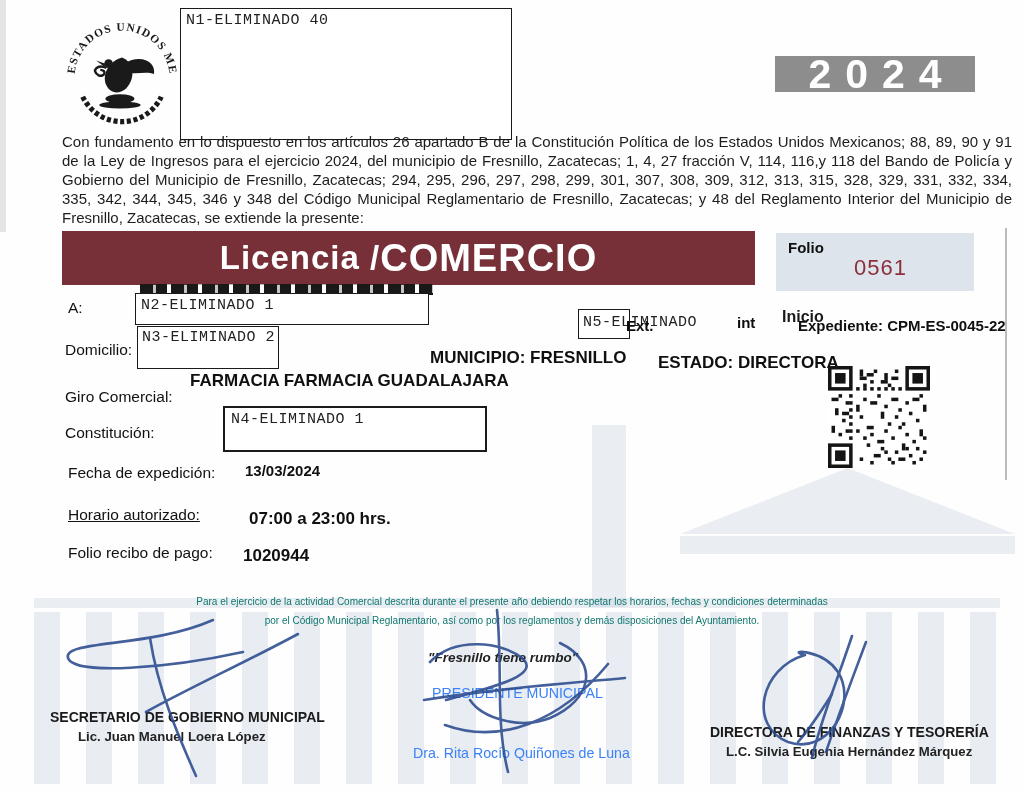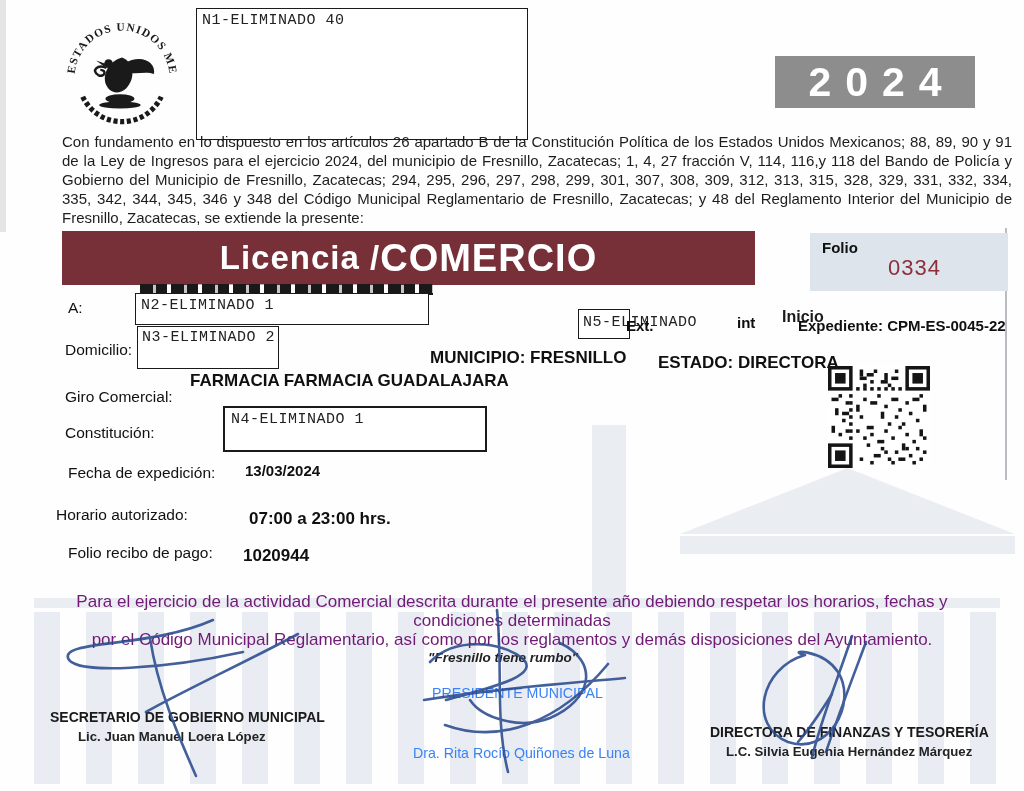--- a/index.html
+++ b/index.html
@@ -15,21 +15,21 @@
   .banner .t1{font-size:33px;font-weight:bold;letter-spacing:1px;}
   .banner .t2{font-size:38px;font-weight:900;letter-spacing:1px;}
   .yearbadge{background:#8d8d8d;color:#fff;font-weight:900;font-size:41px;
              display:flex;align-items:center;justify-content:center;letter-spacing:14px;padding-left:14px;}
   .foliobox{background:#dde4ec;}
   .folio-lbl{font-weight:bold;font-size:15px;color:#111;}
   .folio-val{font-size:22px;color:#8d2f3a;letter-spacing:1px;}
   .redline{height:9px;background:
      repeating-linear-gradient(90deg,#191919 0 13px,rgba(25,25,25,.25) 13px 16px,#191919 16px 27px,rgba(255,255,255,.6) 27px 31px);
      border-bottom:2px solid #161616;}
-  .footer{font-size:17px;line-height:19px;text-align:center;color:#701a75;}
+  .footer{font-size:10px;line-height:19px;text-align:center;color:#0f766e;}
   .sig-title{font-weight:bold;font-size:14px;color:#1a1a1a;white-space:nowrap;}
   .sig-name{font-weight:bold;font-size:13.2px;color:#232323;white-space:nowrap;}
   .sig-quote{font-weight:bold;font-style:italic;font-size:13.5px;color:#222;white-space:nowrap;}
   .sig-plain{font-size:14.2px;color:#3b82f6;white-space:nowrap;}
   .wm{background:rgba(176,192,212,.26);}
   .wm-cols{background:repeating-linear-gradient(90deg,rgba(176,192,212,.28) 0 26px,transparent 26px 52px);}
   .edge-left{background:#d7d7d7;opacity:.65;}
   .edge-right{background:#b9bdc2;}
   .ovl-bold{font-weight:bold;font-size:15px;color:#0d0d0d;}
 </style>
@@ -57,36 +57,36 @@
     <path d="M 22,82 A 42,42 0 0 0 98,82" fill="none" stroke="#1a1a1a" stroke-width="5" stroke-dasharray="4 2.5"></path>
     <path d="M60,44 C71,48 74,63 64,74 C56,81 47,78 44,69 C41,58 49,47 60,44 Z" fill="#1a1a1a"></path>
     <path d="M62,50 C78,40 93,48 91,60 C83,57 73,61 64,58 Z" fill="#1a1a1a"></path>
     <circle cx="47" cy="50" r="4.2" fill="#1a1a1a"></circle>
     <path d="M44,50 L35,47 L43,53 Z" fill="#1a1a1a"></path>
     <path d="M45,54 C36,50 30,57 37,61 C43,64 46,56 39,56" fill="none" stroke="#1a1a1a" stroke-width="2.4"></path>
     <ellipse cx="58" cy="84" rx="14" ry="4.5" fill="#1a1a1a"></ellipse>
     <ellipse cx="58" cy="90" rx="20" ry="3.5" fill="#1a1a1a"></ellipse>
   </svg>
 
-  <div class="rbox" style="left:196px;top:8px;width:330px;height:130px;text-decoration:underline;">
+  <div class="rbox" style="left:180px;top:8px;width:330px;height:130px;text-decoration:underline;">
     <span class="mono abs" style="left:5px;top:3px;">N1-ELIMINADO 40</span>
   </div>
 
-  <div class="abs yearbadge" style="left:775px;top:56px;width:186px;height:52px;">2024</div>
+  <div class="abs yearbadge" style="left:775px;top:56px;width:186px;height:36px;">2024</div>
 
   <p class="abs legal" style="left:62px;top:132px;width:950px;margin:0;">Con fundamento en lo dispuesto en los artículos 26 apartado B de la Constitución Política de los Estados Unidos Mexicanos; 88, 89, 90 y 91 de la Ley de Ingresos para el ejercicio 2024, del municipio de Fresnillo, Zacatecas; 1, 4, 27 fracción V, 114, 116,y 118 del Bando de Policía y Gobierno del Municipio de Fresnillo, Zacatecas; 294, 295, 296, 297, 298, 299, 301, 307, 308, 309, 312, 313, 315, 328, 329, 331, 332, 334, 335, 342, 344, 345, 346 y 348 del Código Municipal Reglamentario de Fresnillo, Zacatecas; y 48 del Reglamento Interior del Municipio de Fresnillo, Zacatecas, se extiende la presente:</p>
 
   <div class="abs banner" style="left:62px;top:231px;width:693px;height:54px;">
     <span class="t1">Licencia /</span>
     <span class="t2">COMERCIO</span>
   </div>
 
-  <div class="abs foliobox" style="left:810px;top:233px;width:198px;height:58px;">
+  <div class="abs foliobox" style="left:776px;top:233px;width:198px;height:58px;">
     <span class="abs folio-lbl" style="left:12px;top:6px;">Folio</span>
-    <span class="abs folio-val" style="left:78px;top:22px;">0334</span>
+    <span class="abs folio-val" style="left:78px;top:22px;">0561</span>
   </div>
 
   <div class="abs redline" style="left:140px;top:284px;width:293px;"></div>
 
   <span class="abs lbl" style="left:68px;top:299px;">A:</span>
   <div class="rbox" style="left:135px;top:293px;width:292px;height:30px;">
     <span class="mono abs" style="left:5px;top:3px;">N2-ELIMINADO 1</span>
   </div>
 
   <div class="rbox" style="left:578px;top:309px;width:50px;height:28px;border-width:1.2px;"></div>
@@ -204,21 +204,21 @@
         <rect x="27" y="24" width="1" height="1"></rect>
         <rect x="26" y="26" width="1" height="1"></rect>
         <rect x="22" y="23" width="1" height="1"></rect>
         <rect x="18" y="27" width="1" height="1"></rect>
     </g>
   </svg>
 
   <span class="abs lbl" style="left:68px;top:464px;">Fecha de expedición:</span>
   <span class="abs bval" style="left:245px;top:462px;font-size:15px;">13/03/2024</span>
 
-  <span class="abs lbl" style="left:56px;top:506px;">Horario autorizado:</span>
+  <span class="abs lbl" style="left:68px;top:506px;text-decoration:underline;">Horario autorizado:</span>
   <span class="abs bval" style="left:249px;top:509px;">07:00 a 23:00 hrs.</span>
 
   <span class="abs lbl" style="left:68px;top:544px;">Folio recibo de pago:</span>
   <span class="abs bval" style="left:243px;top:546px;">1020944</span>
 
   <div class="abs footer" style="left:32px;top:592px;width:960px;">
     <div>Para el ejercicio de la actividad Comercial descrita durante el presente año debiendo respetar los horarios, fechas y condiciones determinadas</div>
     <div>por el Código Municipal Reglamentario, así como por los reglamentos y demás disposiciones del Ayuntamiento.</div>
   </div>
 

